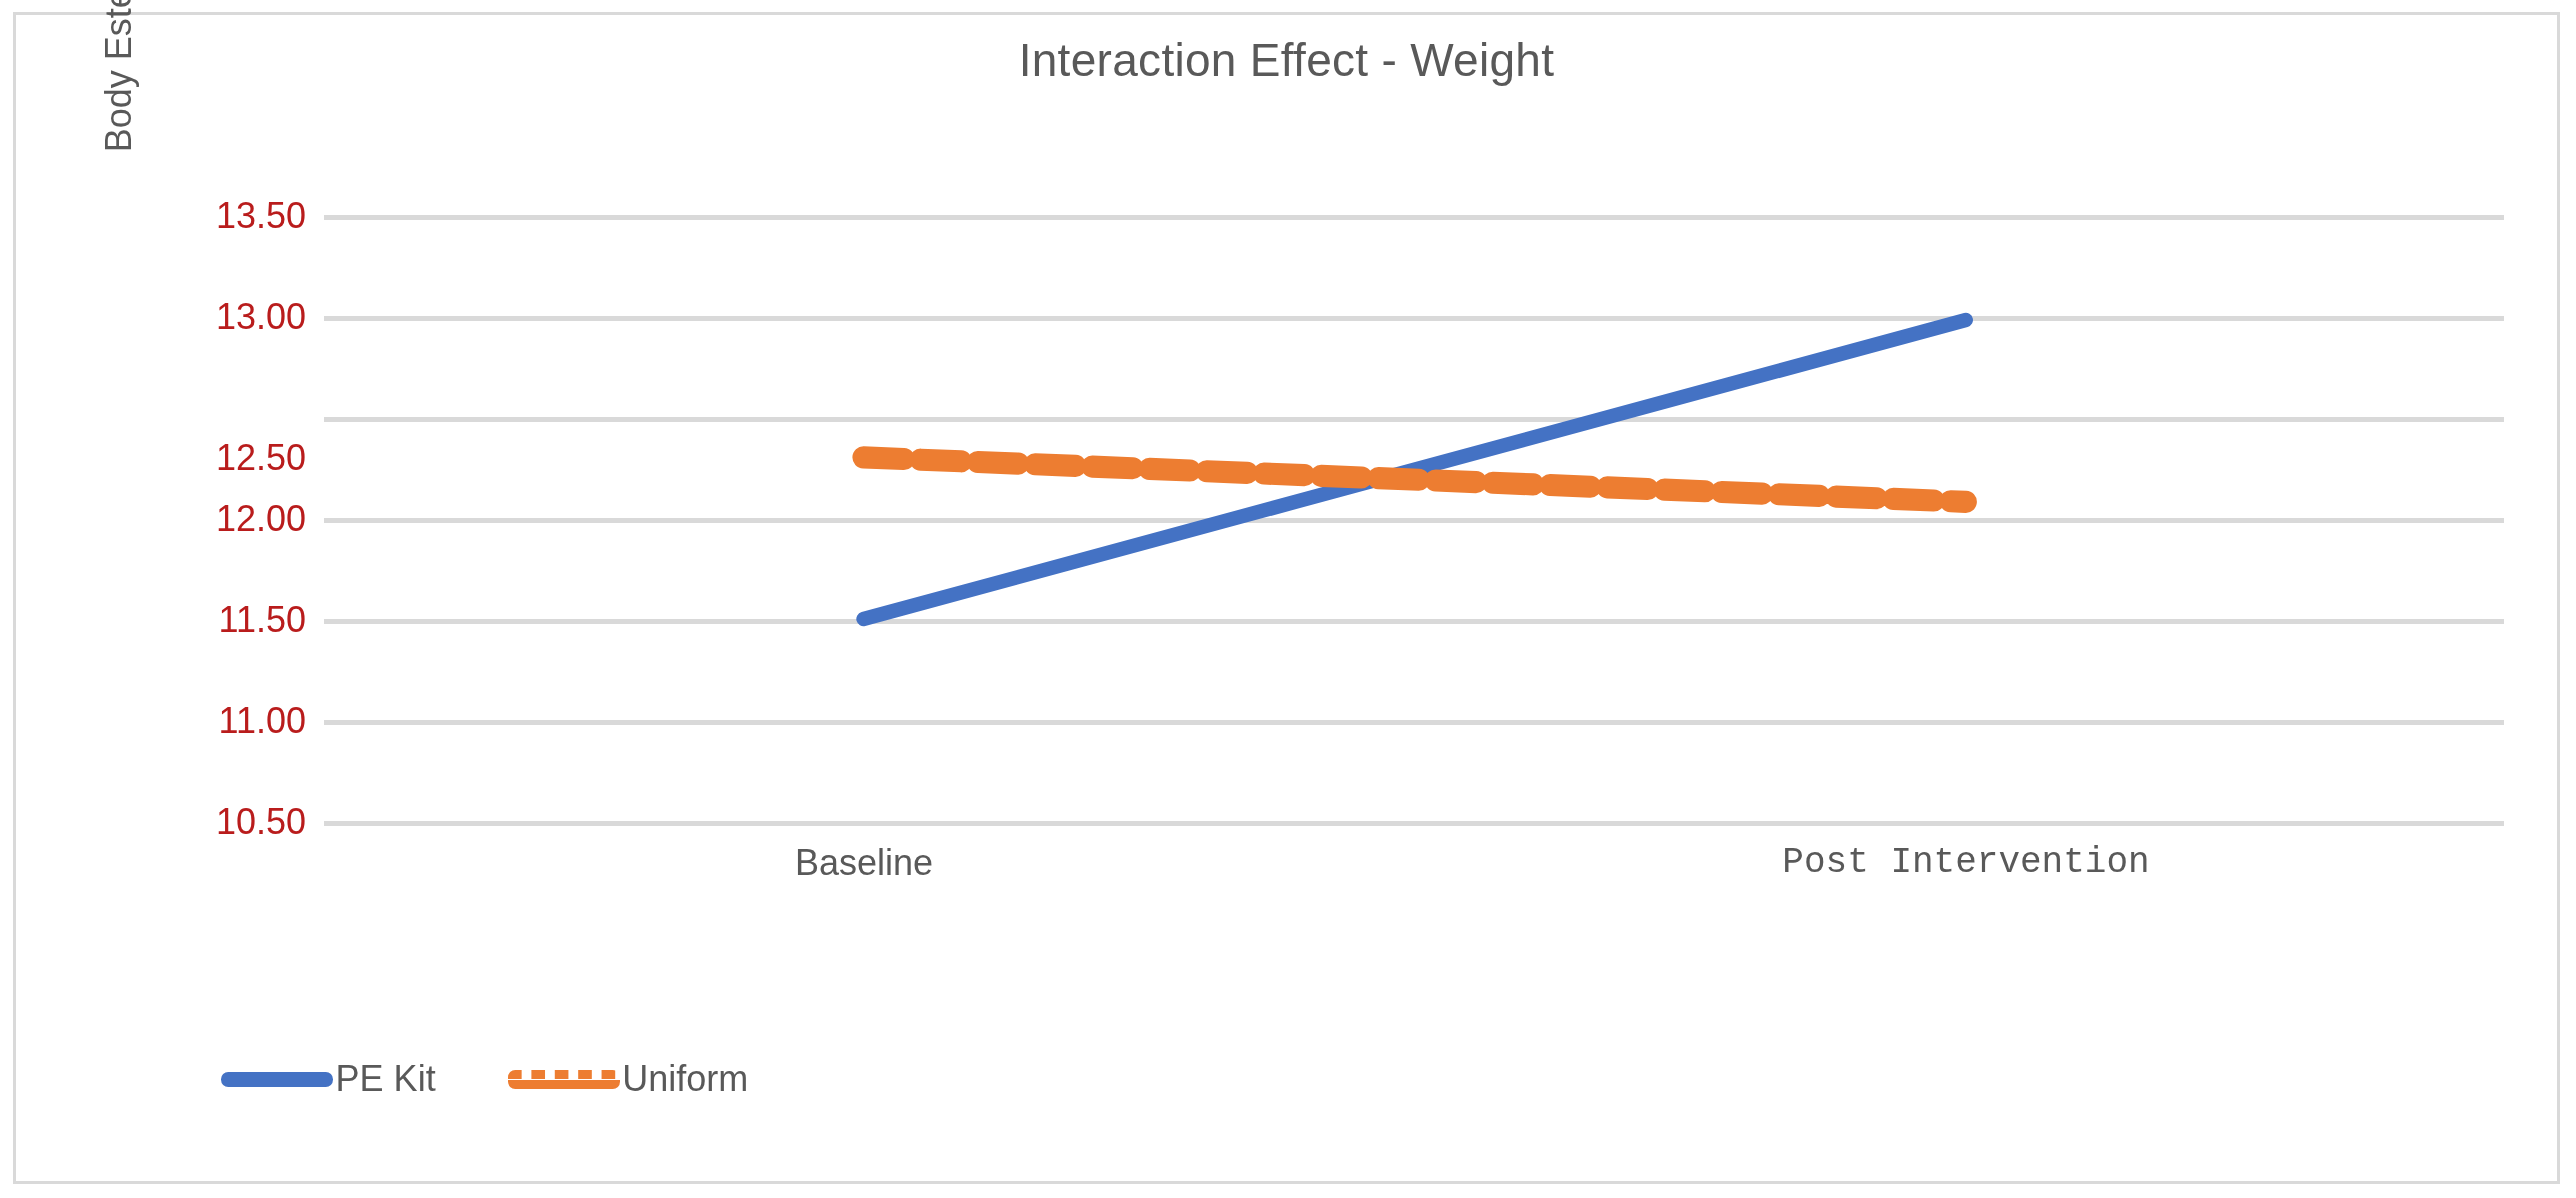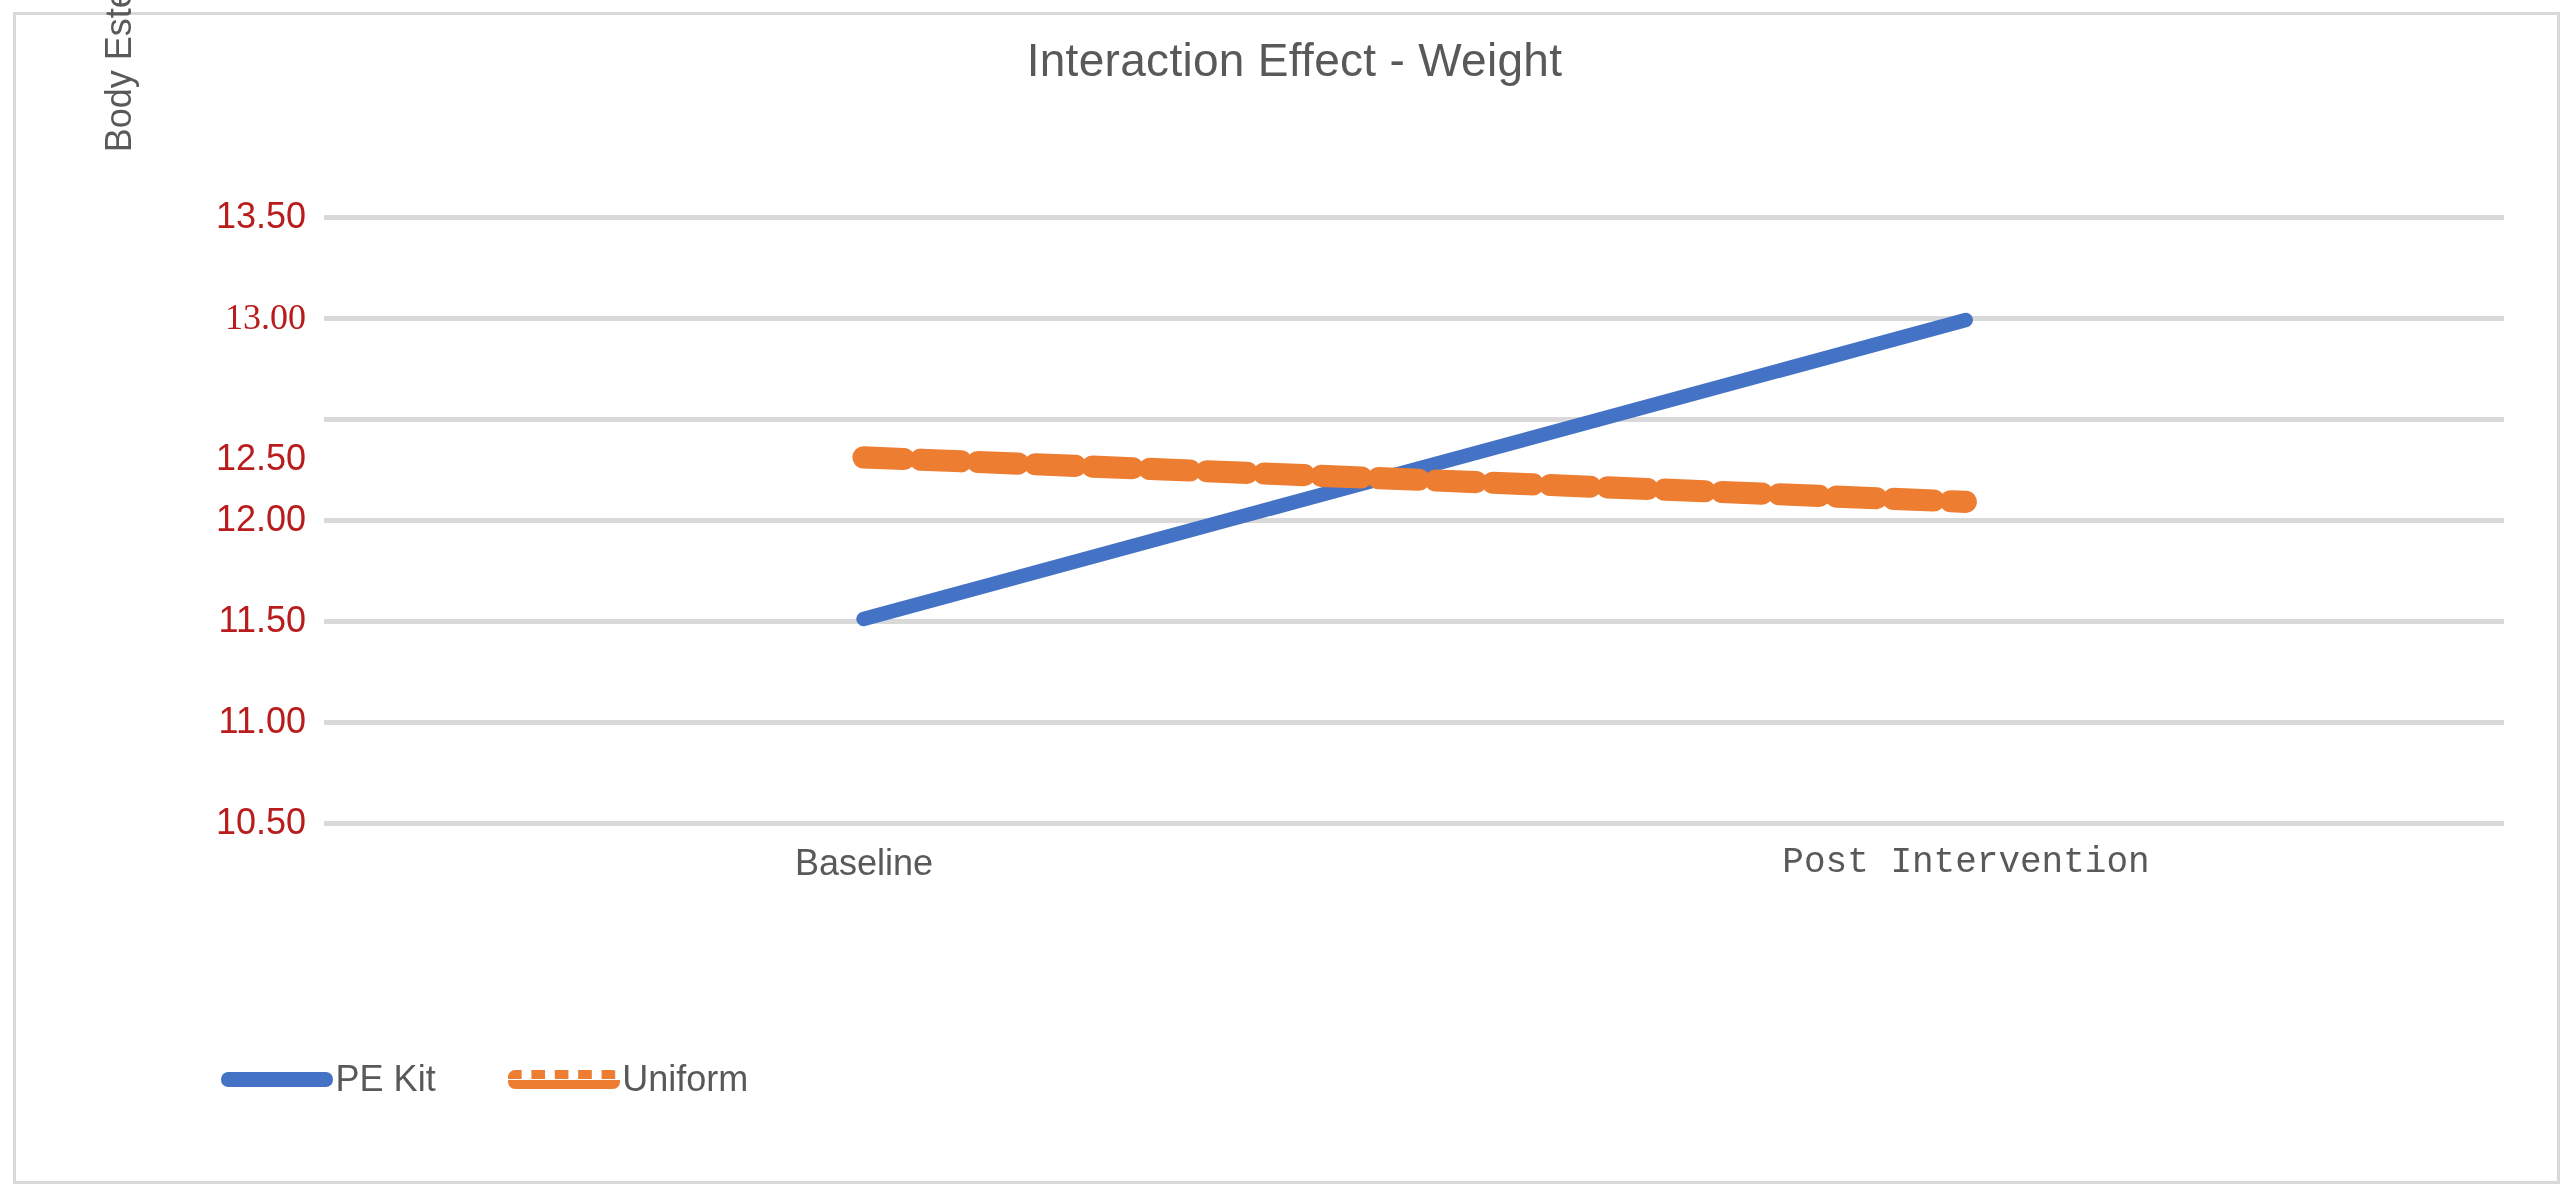--- a/index.html
+++ b/index.html
@@ -31,21 +31,20 @@
     position: absolute;
     left: 0;
     top: 18px;
     width: 100%;
     text-align: center;
     font-size: 46px;
     font-weight: 400;
     color: #595959;
     letter-spacing: 0.3px;
     white-space: nowrap;
-    padding-left: 8px;
   }
 
   
   #y-axis-title {
     position: absolute;
     left: 80px;
     top: 215px;
     width: 605px;
     height: 46px;
     transform: rotate(-90deg);
@@ -161,21 +160,21 @@
 <body>
 
 <div id="chart-frame">
 
   <div id="chart-title">Interaction Effect - Weight</div>
 
   <div id="y-axis-title">Body Esteem - Weight</div>
 
   <div id="y-tick-labels">
       <div class="y-tick-label" style="top: -22px;">13.50</div>
-      <div class="y-tick-label" style="top: 79px; font-family: Liberation Serif, serif;">13.00</div>
+      <div class="y-tick-label" style="top: 79px;">13.00</div>
       <div class="y-tick-label" style="top: 180px; margin-top: 40px;">12.50</div>
       <div class="y-tick-label" style="top: 281px;">12.00</div>
       <div class="y-tick-label" style="top: 382px;">11.50</div>
       <div class="y-tick-label" style="top: 483px;">11.00</div>
       <div class="y-tick-label" style="top: 584px;">10.50</div>
     </div>
 
   <div id="plot-area">
     <div id="gridlines">
         <div class="gridline" style="top: -2px;"></div>

